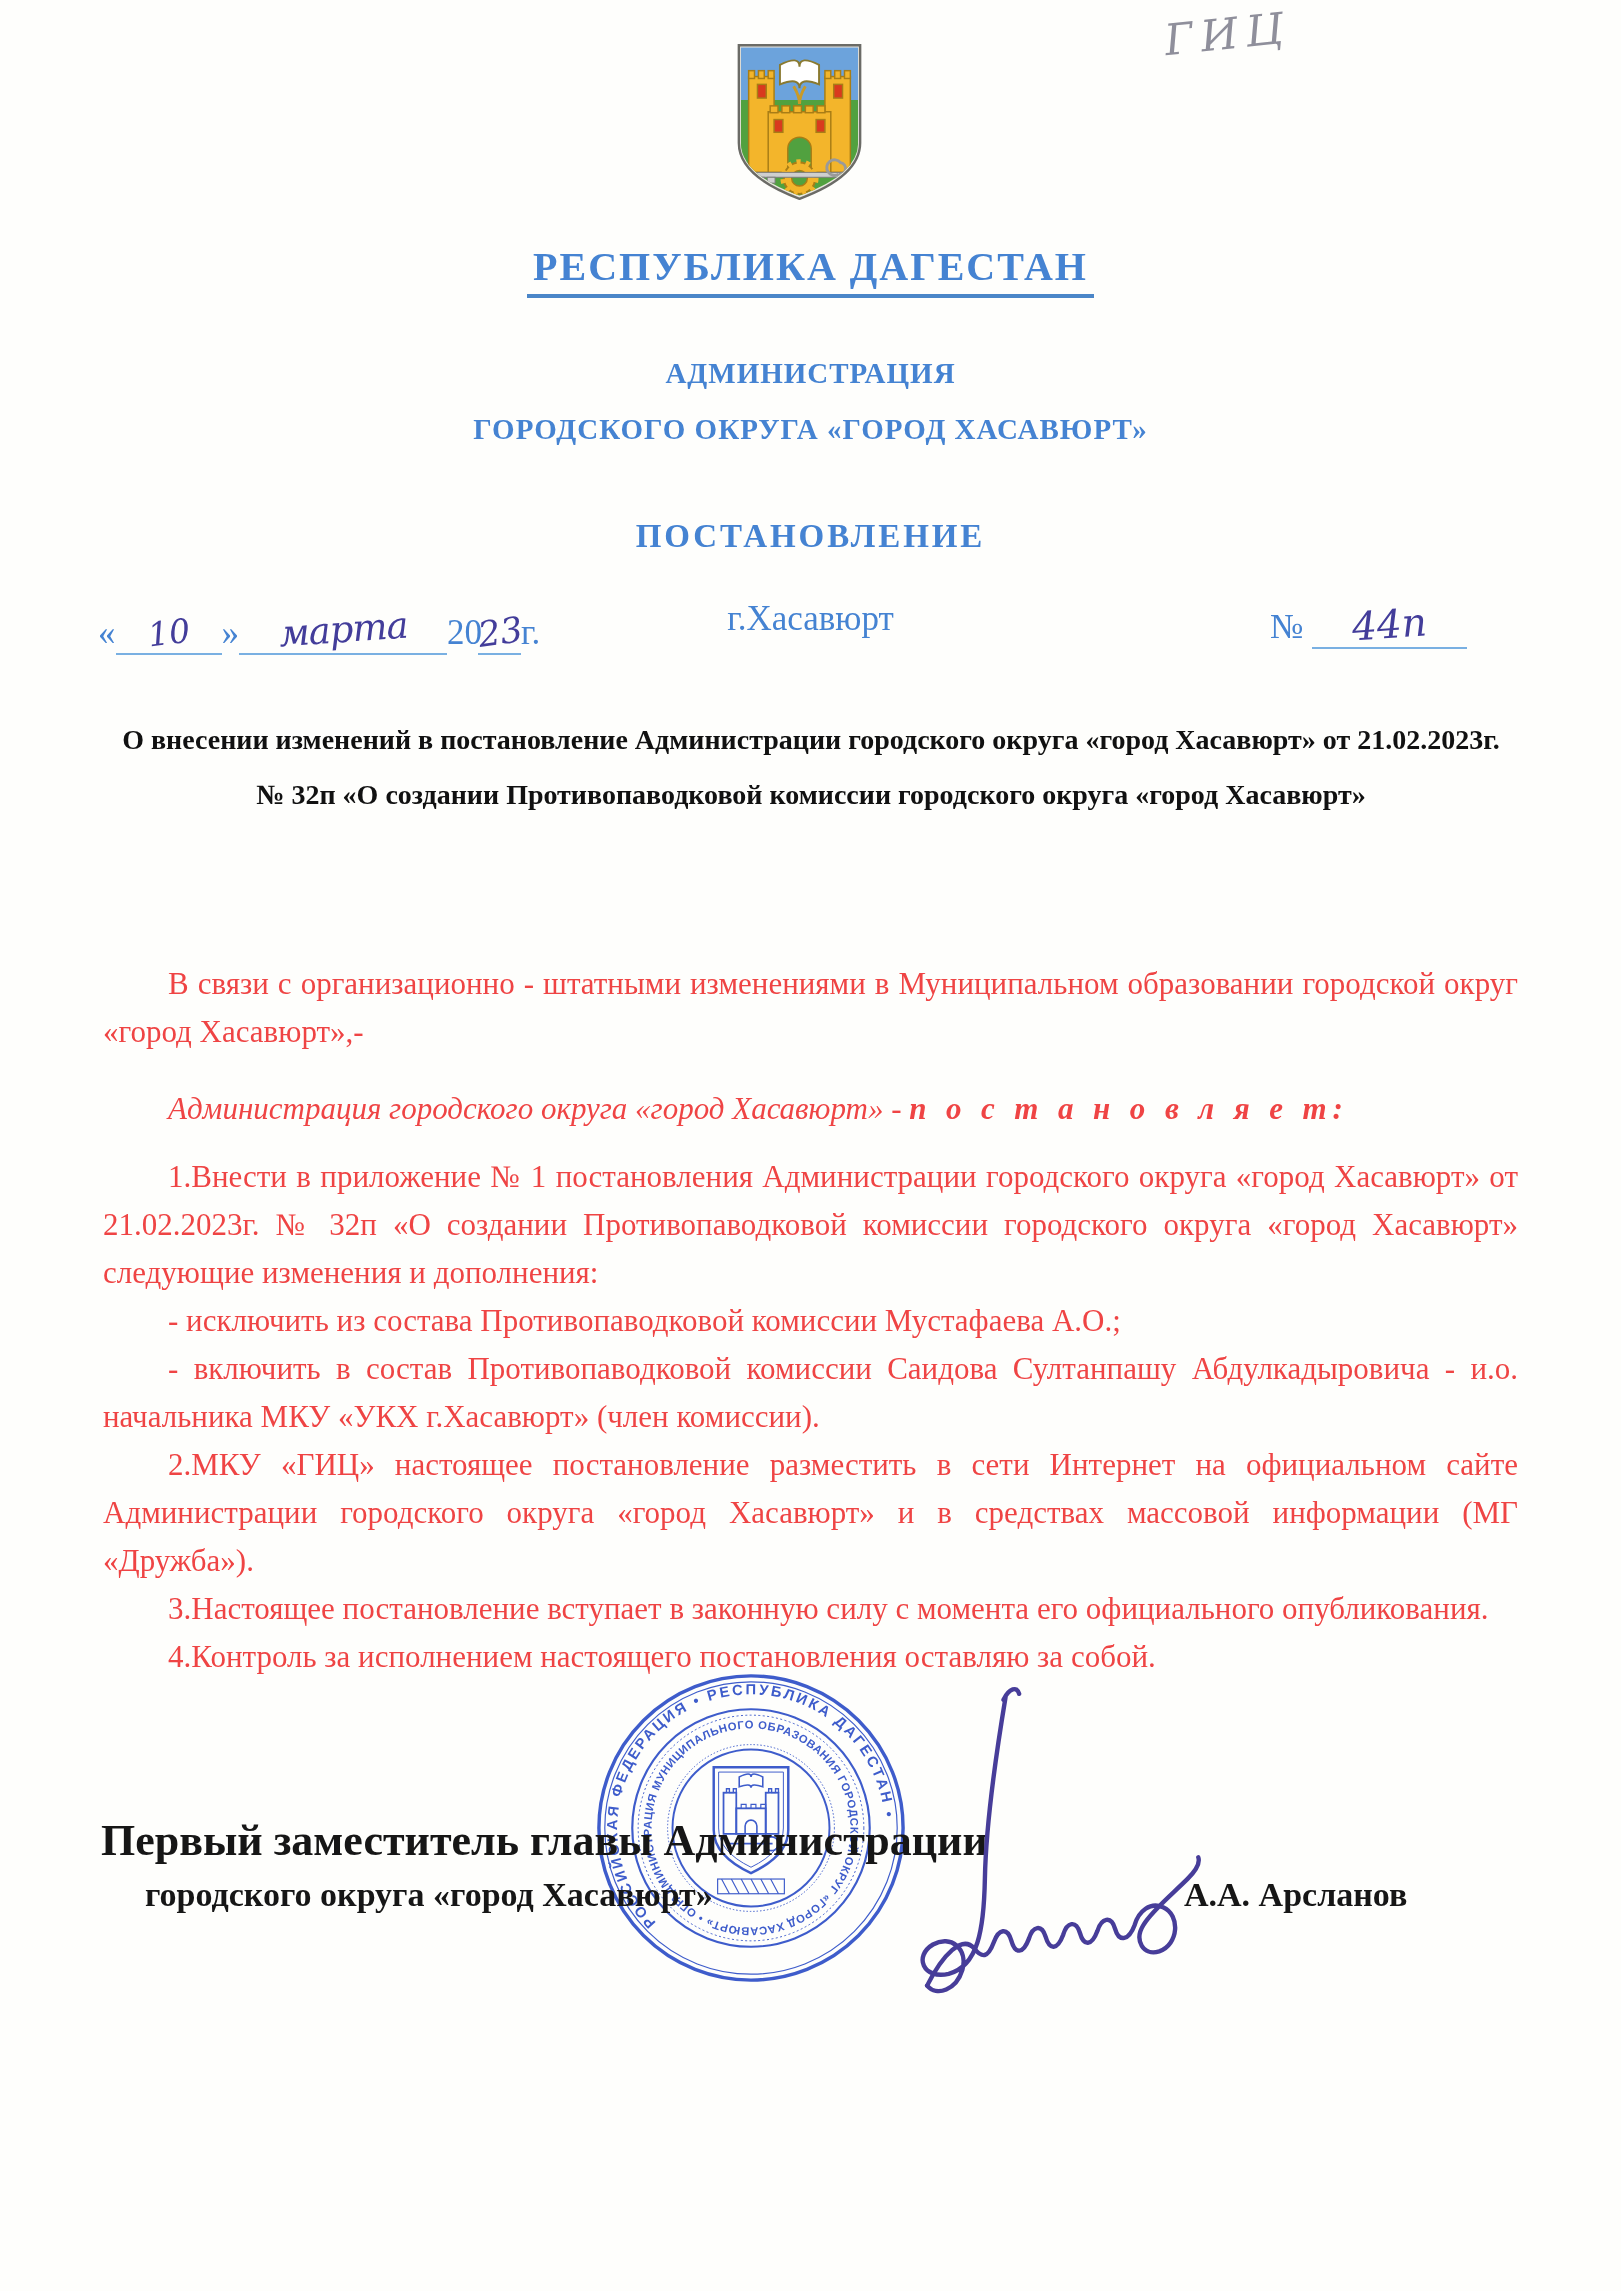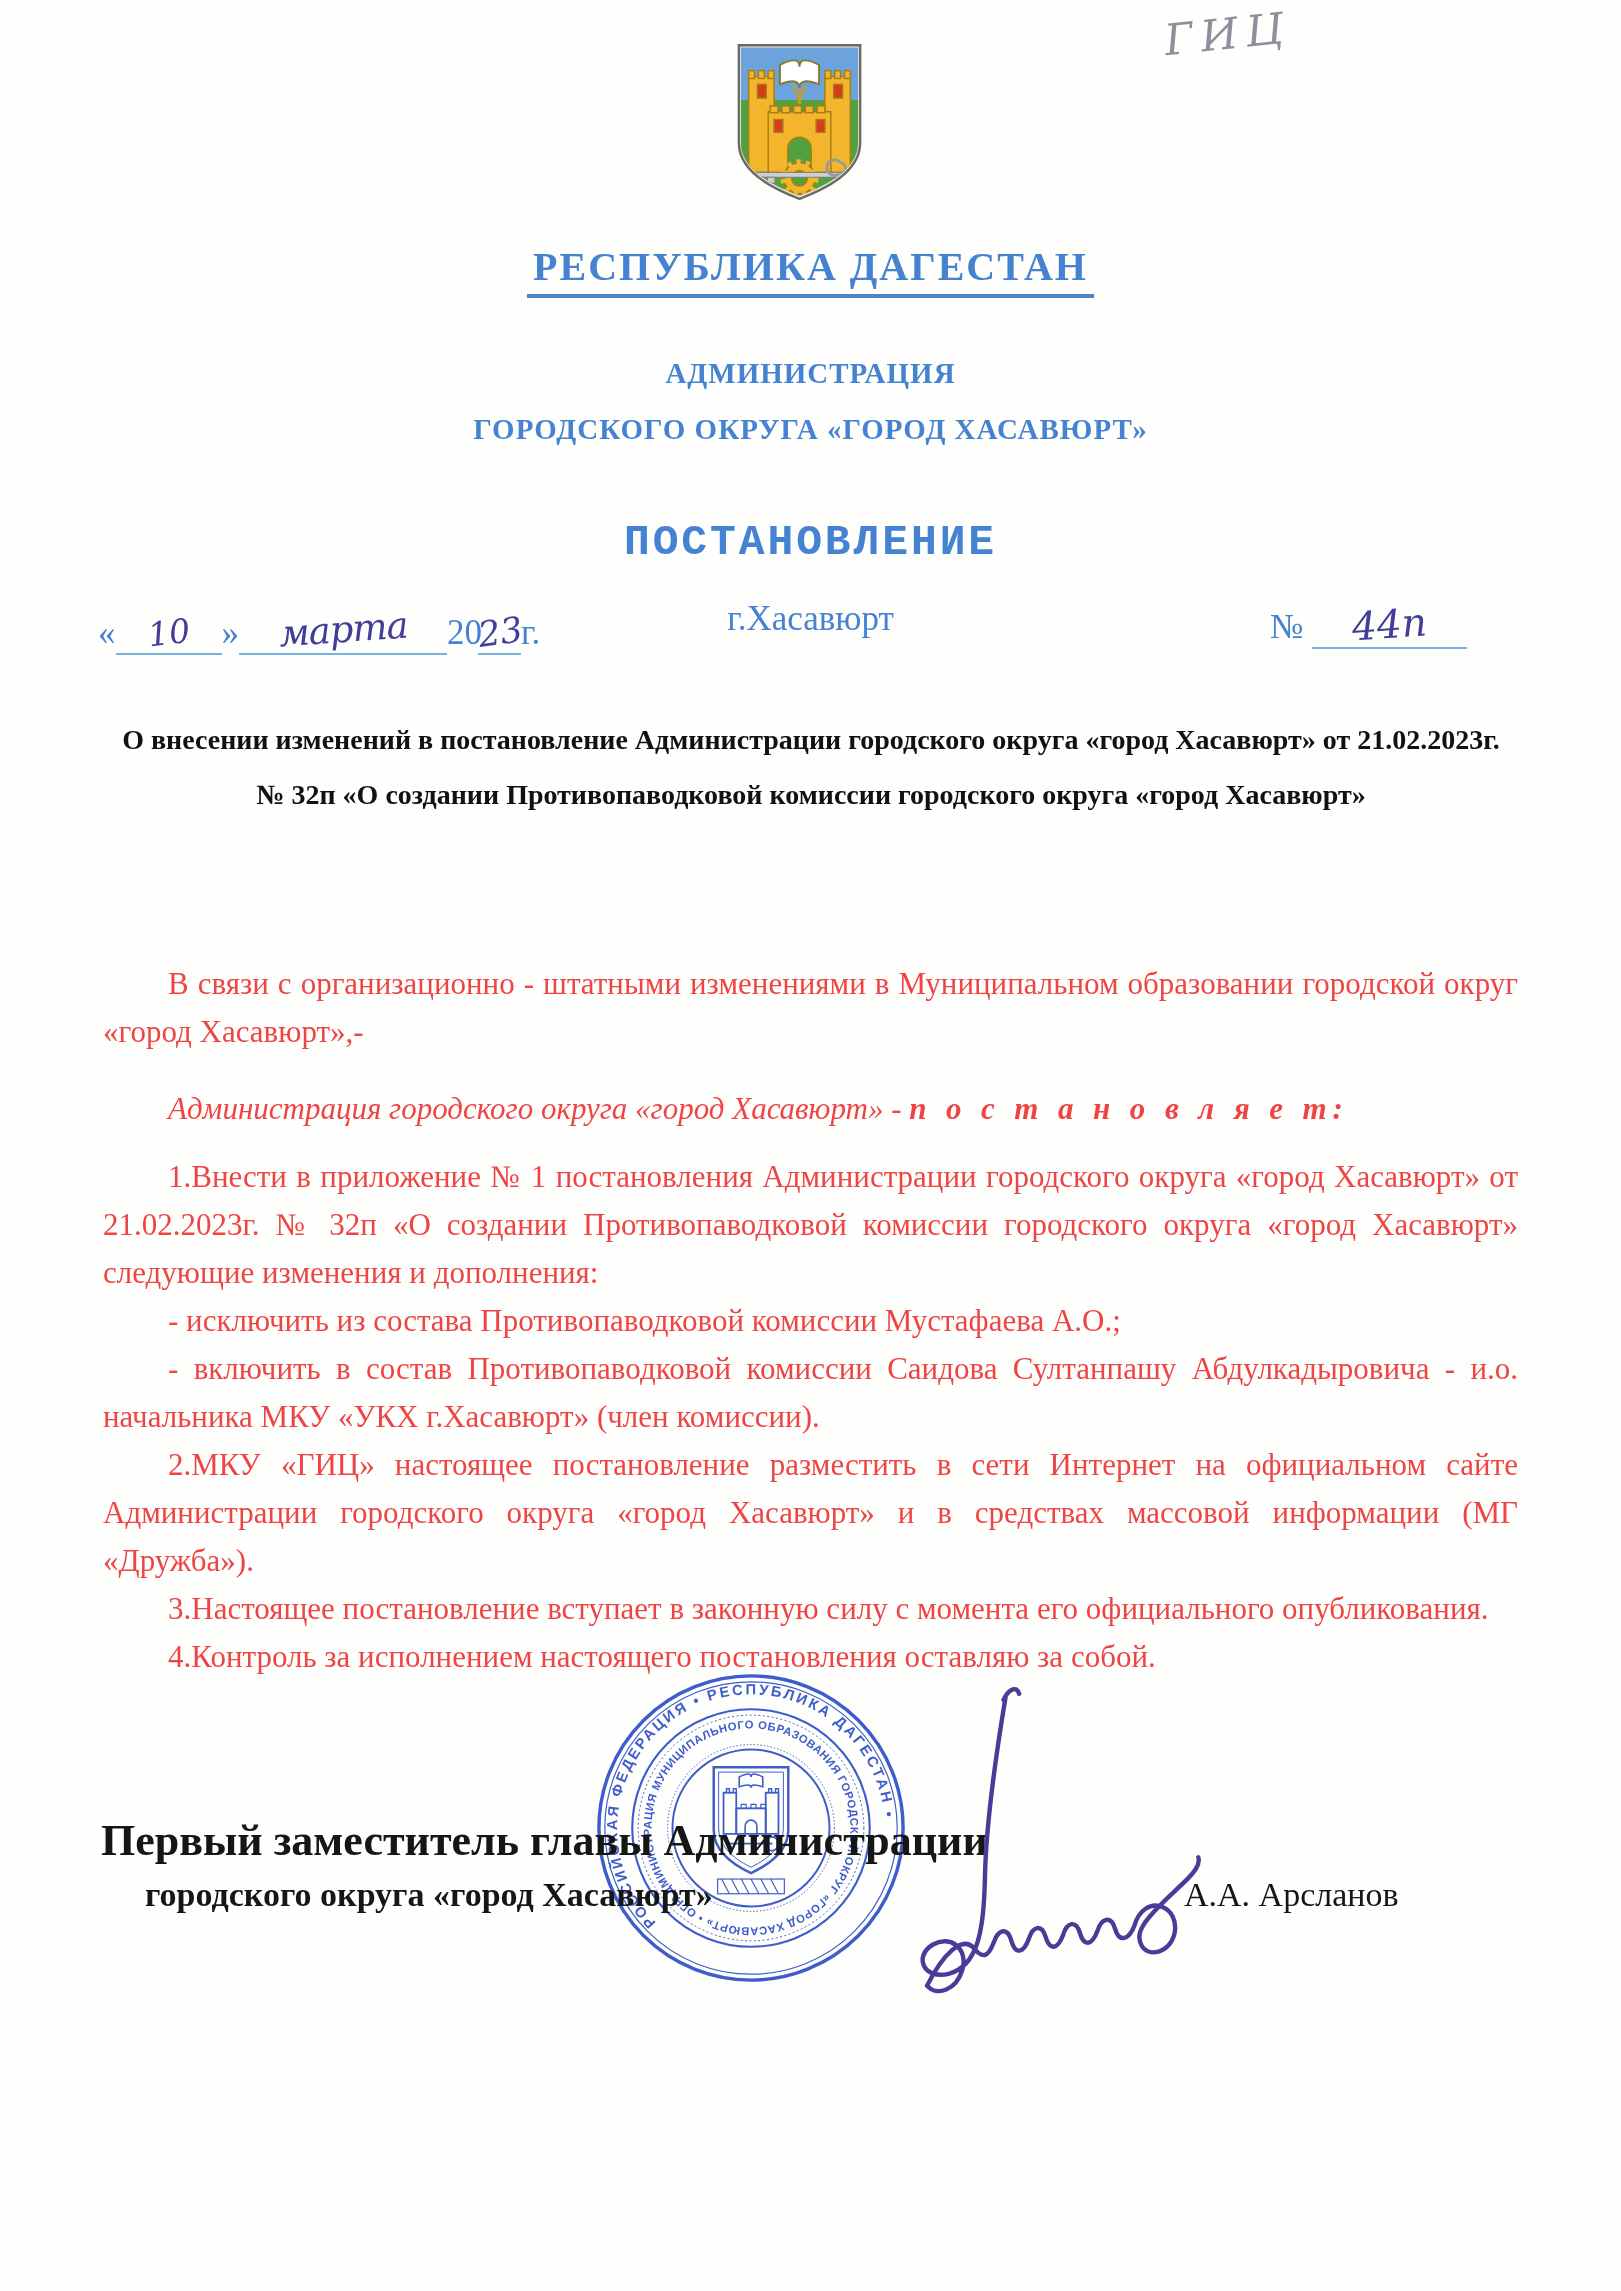--- a/index.html
+++ b/index.html
@@ -15,21 +15,21 @@
     font-size:43px;color:#8f8f9b;letter-spacing:7.8px;
     transform:rotate(-6deg);
   }
   
   .crest{position:absolute;left:733px;top:41px;width:133px;height:163px;}
   
   .blueblock{color:#4583d2;text-align:center;position:absolute;left:0;width:100%;}
   .republic{top:243px;font-size:40px;font-weight:bold;letter-spacing:2px;}
   .republic span{border-bottom:4.9px solid #4b86c8;padding:0 5.9px 4.9px 5.9px;}
   .orgname{top:345px;font-size:29px;font-weight:bold;line-height:56px;letter-spacing:1px;}
-  .doctype{top:518px;font-size:43px;font-weight:bold;letter-spacing:2.9px;font-family:Liberation Mono, monospace;}
+  .doctype{top:518px;font-size:33px;font-weight:bold;letter-spacing:2.9px;}
   
   .daterow{position:absolute;top:596px;left:0;width:100%;height:78px;color:#4583d2;font-size:35px;}
   .dr-left{position:absolute;left:98px;top:13.7px;white-space:nowrap;}
   .blank{display:inline-block;border-bottom:2.9px solid #79b0e2;text-align:center;position:relative;}
   .b-day{width:106px;}
   .b-month{width:208px;}
   .b-year{width:43px;margin-left:-3.9px;}
   .b-num{width:155px;}
   .hand{
     font-family:"DejaVu Serif",serif;font-style:italic;color:#433d9a;
@@ -51,21 +51,21 @@
     position:absolute;top:960px;left:103px;width:1415px;
     font-size:31px;line-height:48px;text-align:justify;color:#ef4444;z-index:3;
   }
   .body p{margin:0;text-indent:65px;}
   .p1{margin-bottom:29px !important;}
   .p2{margin-bottom:19.6px !important;text-align:left;font-style:italic;}
   .bold-sp{font-weight:bold;letter-spacing:5.9px;}
   
   .sig-post1{position:absolute;left:101px;top:1815px;font-size:44px;font-weight:bold;z-index:3;}
   .sig-post2{position:absolute;left:145px;top:1876px;font-size:34px;font-weight:bold;z-index:3;}
-  .sig-name{position:absolute;left:1184px;top:1876px;font-size:34px;font-weight:normal;z-index:3;}
+  .sig-name{position:absolute;left:1184px;top:1876px;font-size:34px;font-weight:bold;z-index:3;}
   
   .stamp{position:absolute;left:594px;top:1671px;width:314px;height:314px;z-index:1;opacity:.92;}
   .autograph{position:absolute;left:839px;top:1678px;width:421px;height:392px;z-index:4;}
 </style>
 </head>
 <body>
 
 <div class="page">
 
   <div class="gic">ГИЦ</div>

